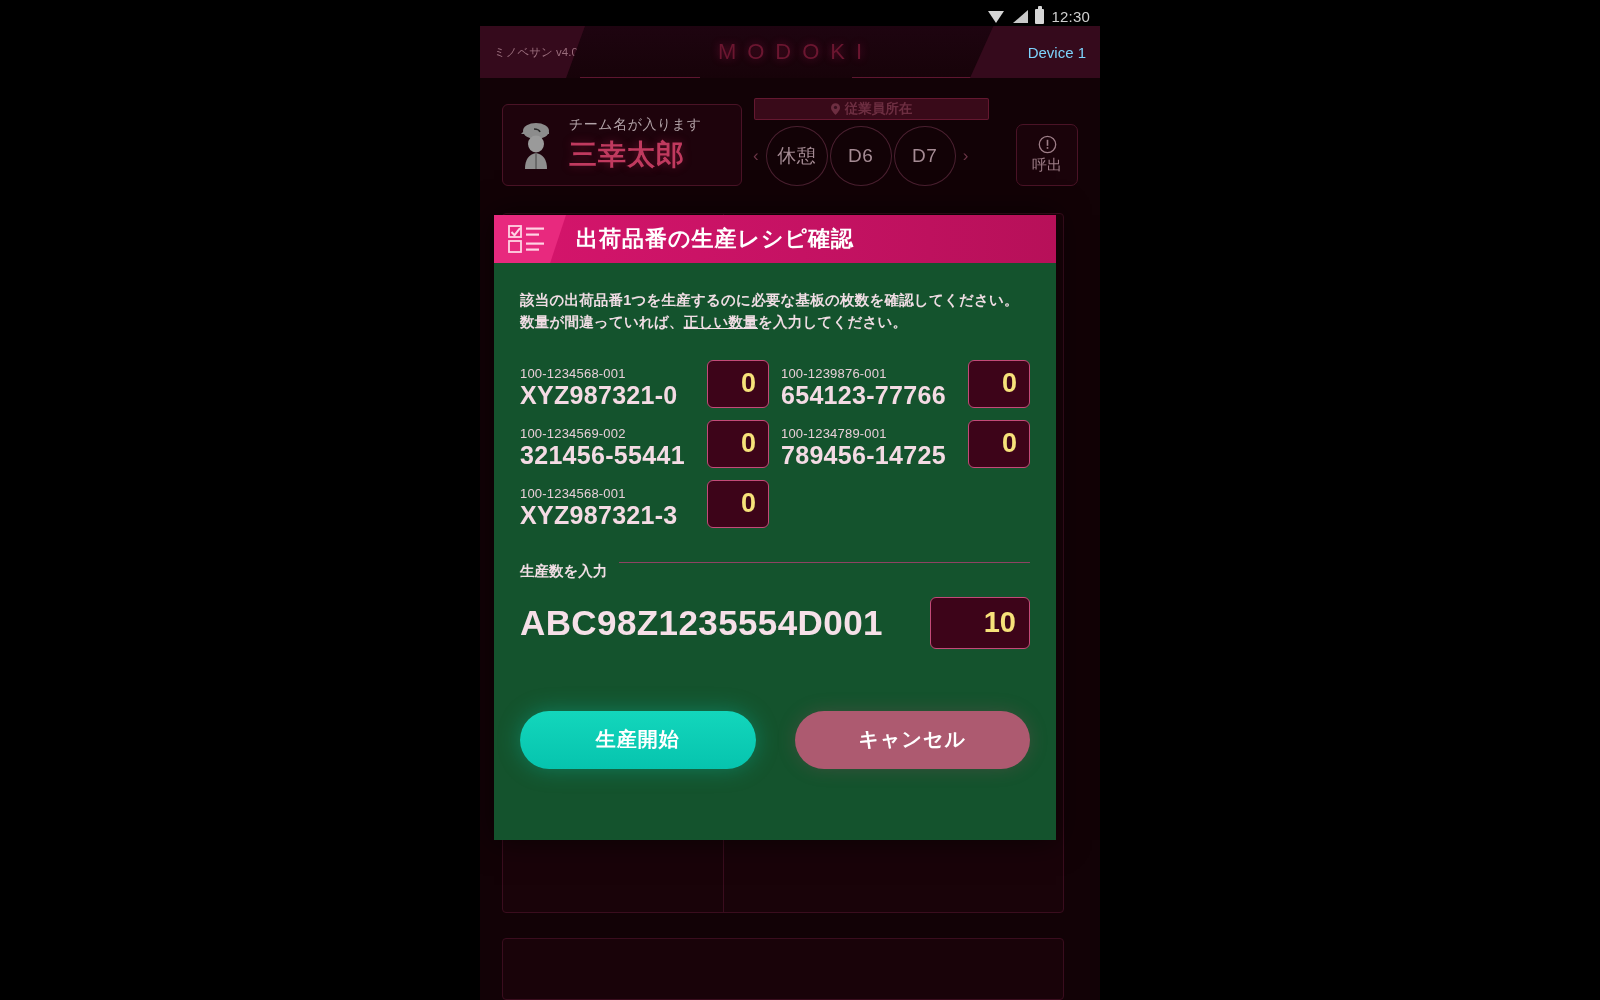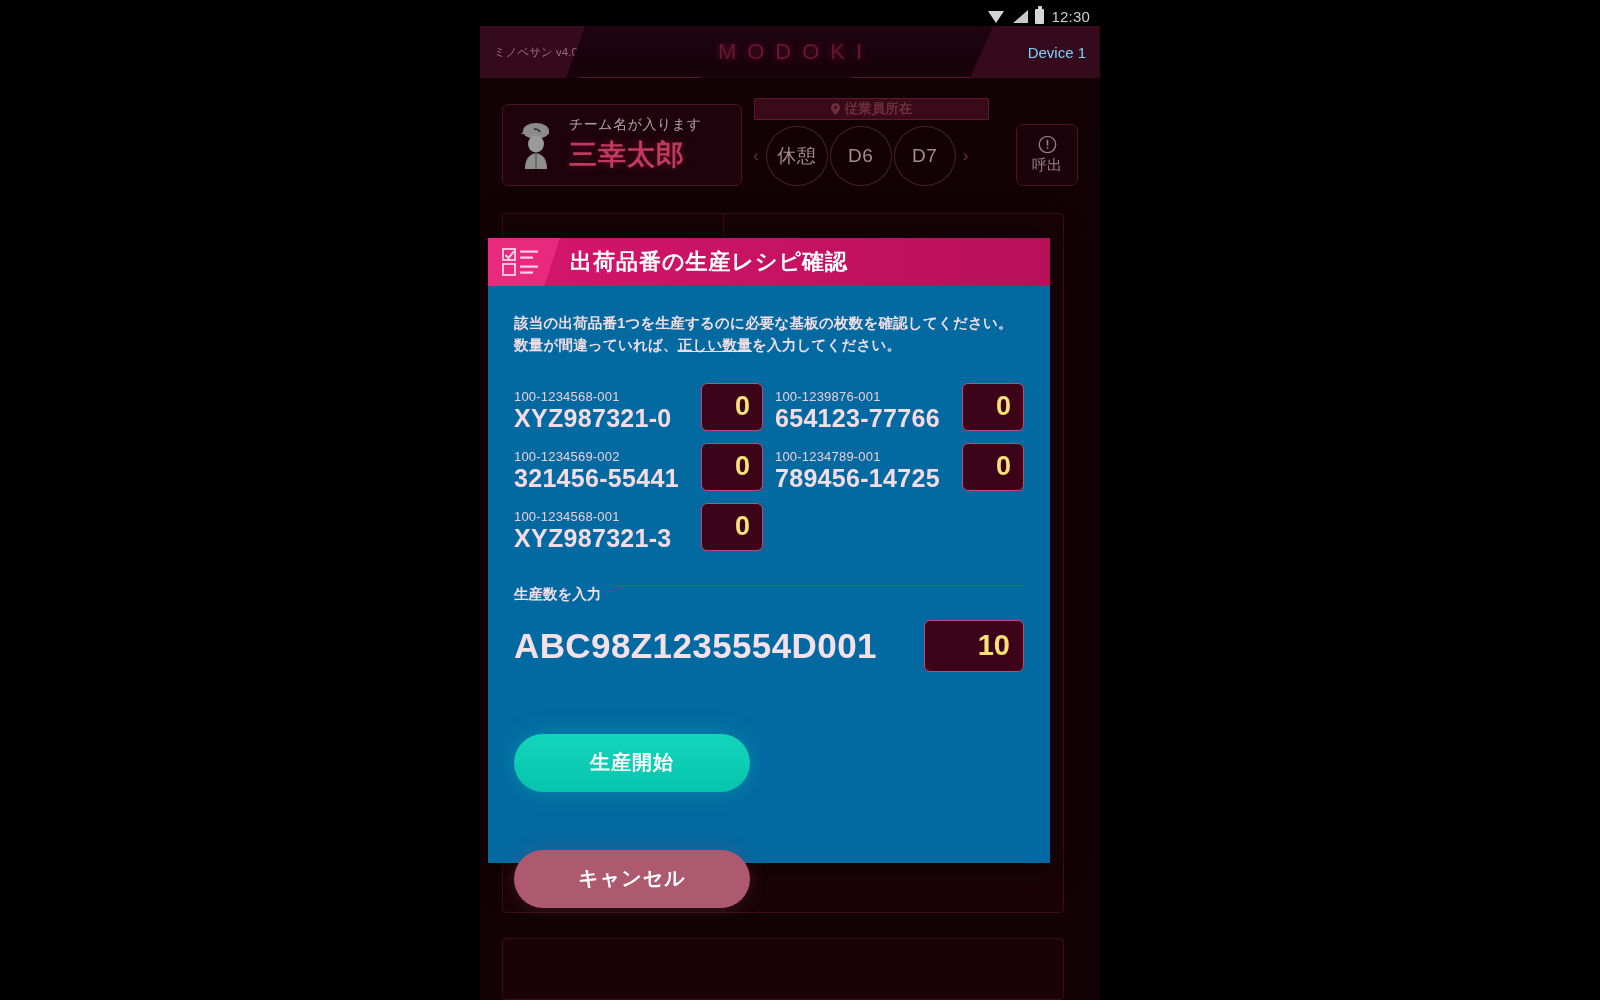--- a/index.html
+++ b/index.html
@@ -153,24 +153,23 @@
     position: absolute; left: 18px; top: 624px;
     width: 205px; height: 45px; border-radius: 24px;
     background: #59203a;
     display: flex; align-items: center; justify-content: center;
     color: #9e8a91; font-size: 16px; font-weight: 700;
     box-shadow: 0 0 18px rgba(160,40,90,.30);
   }
 
   
   .modal {
-    position: absolute; left: 8px; top: 215px; width: 562px; height: 625px;
-    background: #0369a1;
+    position: absolute; left: 14px; top: 215px; width: 562px; height: 625px;
+    background: #14532d;
     box-shadow: 0 0 30px rgba(0,0,0,.6);
-    margin-top: 23px;
   }
   .modal-head {
     position: relative; height: 48px;
     background: linear-gradient(90deg,#d6156c 0%, #c51263 55%, #b71059 100%);
     display: flex; align-items: center;
   }
   .modal-head-badge {
     width: 72px; height: 48px; flex: 0 0 auto;
     background: #e8297e;
     clip-path: polygon(0 0, 100% 0, 78% 100%, 0 100%);
@@ -227,21 +226,21 @@
   .prod-qty {
     width: 100px; height: 52px; border-radius: 6px;
     border: 1px solid #c34a78; background: #3d0419;
     display: flex; align-items: center; justify-content: flex-end;
     padding-right: 13px;
     color: #f7e27a; font-size: 29px; font-weight: 700;
   }
 
   
   .actions {
-    margin-top: 62px; display: flex; gap: 58px; padding: 0 0 0 0; flex-direction: column;
+    margin-top: 62px; display: flex; gap: 39px; padding: 0 0 0 0;
   }
   .btn {
     width: 236px; height: 58px; border-radius: 30px;
     display: flex; align-items: center; justify-content: center;
     font-size: 20px; font-weight: 700; letter-spacing: 1px;
     color: #ffffff; cursor: pointer; border: none;
     font-family: "Liberation Sans", sans-serif;
   }
   .btn-start {
     background: linear-gradient(180deg,#13d6bc 0%, #06c4ae 100%);

